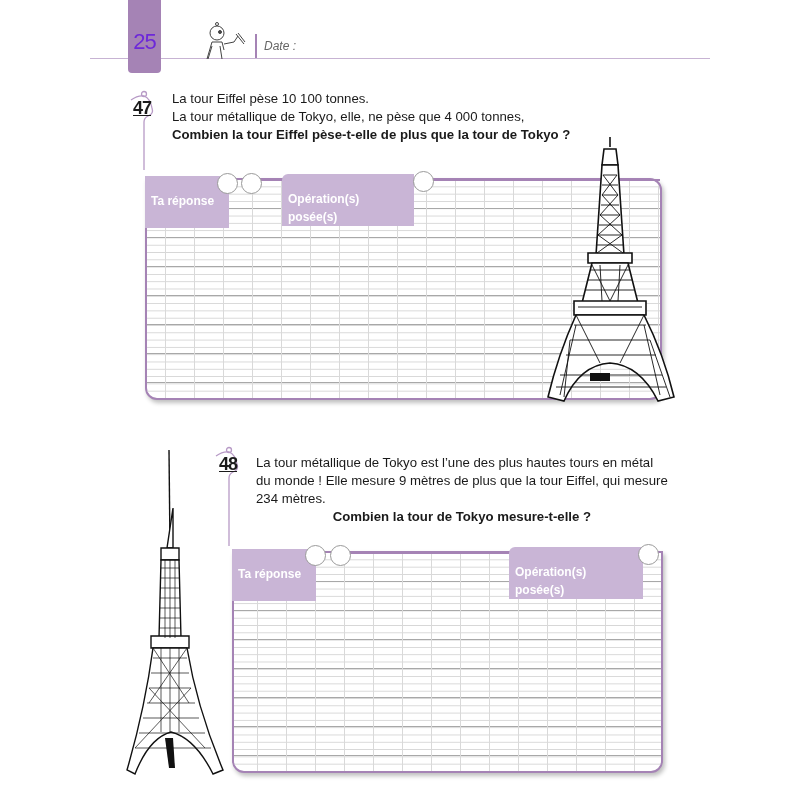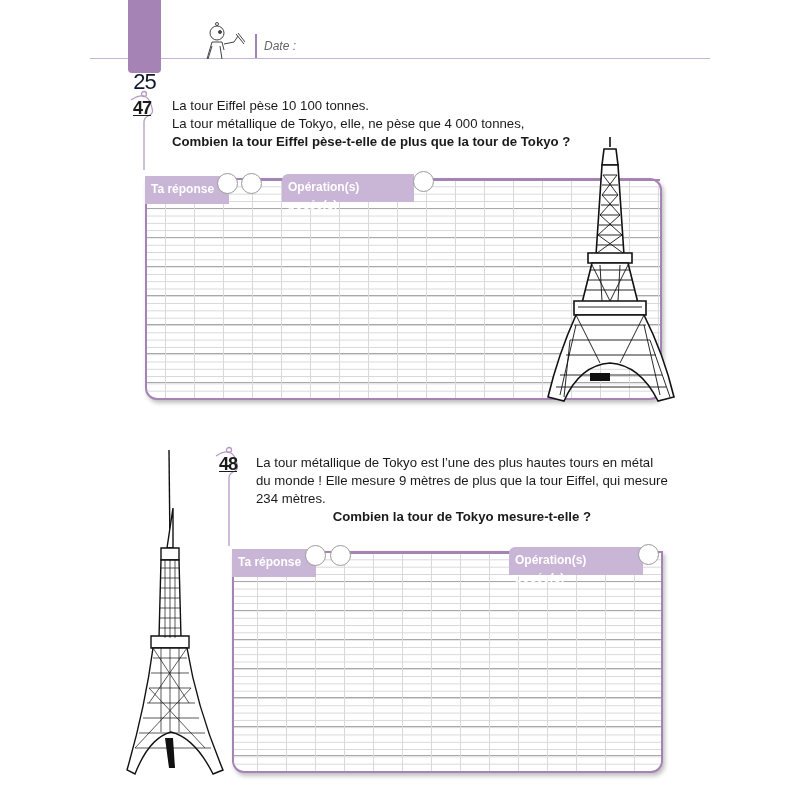--- a/index.html
+++ b/index.html
@@ -3,22 +3,22 @@
 <meta charset="utf-8">
 <style>
   html, body { margin:0; padding:0; background:#ffffff; }
   body { width:800px; height:800px; position:relative; overflow:hidden;
          font-family: "Liberation Sans", "DejaVu Sans", sans-serif; color:#1a1a1a; }
   .abs { position:absolute; }
 
   
   .page-tab { left:128px; top:0; width:33px; height:73px; background:#a583b5;
               border-radius:0 0 4px 4px; }
-  .page-num { left:128px; top:29px; width:33px; text-align:center; color:#0f172a;
-              font-size:22px; letter-spacing:-1px;margin-top:40px; }
+  .page-num { left:128px; top:29px; width:33px; text-align:center; color:#6d28d9;
+              font-size:22px; letter-spacing:-1px; }
   .header-rule { left:90px; top:58px; width:620px; height:1px; background:#c7b3d3; }
   .date-bar { left:255px; top:34px; width:2px; height:24px; background:#a583b5; }
   .date-label { left:264px; top:39px; font-size:12px; color:#666;font-style:italic; }
   .robot { left:198px; top:20px; width:52px; height:40px; }
 
   
   .qnum { font-weight:bold; font-size:18px; letter-spacing:-1px;text-decoration:underline; }
   .qtext { font-size:13.2px; line-height:18px; }
   .qtext .bold { font-weight:bold;text-align:center; }
 
@@ -26,21 +26,21 @@
   .box { position:absolute; border:2px solid #a583b5; border-radius:0 12px 12px 12px;
          box-shadow: 2px 3px 4px rgba(0,0,0,0.25);
          background-color:#fff; overflow:hidden; }
   .grid { position:absolute; left:0; top:0; right:0; bottom:0;
           background-image:
             linear-gradient(to right, transparent 28px, #d9d9d9 28px, #d9d9d9 29px, transparent 29px),
             linear-gradient(to bottom, transparent 28px, #a8a8a8 28px, #a8a8a8 29.5px, transparent 29.5px),
             linear-gradient(to bottom, transparent 6.3px, #d6d6d6 6.3px, #d6d6d6 7.3px, transparent 7.3px);
           background-size: 29px 100%, 100% 29px, 100% 7.3px; }
   .tab { position:absolute; height:20px; background:#c9b5d6; color:#fff;
-         font-weight:bold; font-size:12px; line-height:18px; padding:4px 6px;
+         font-weight:bold; font-size:12px; line-height:18px; padding:16px 6px;
          border-radius:0 0 0 0; }
   .circle { position:absolute; width:21px; height:21px; border-radius:50%;
             background:#fff; border:1.5px solid #9a9a9a; box-sizing:border-box; }
   .tab-rule { position:absolute; height:2px; background:#a583b5; }
 </style>
 </head>
 <body>
 
 <div class="abs header-rule"></div>
 <div class="abs page-tab"></div>
@@ -59,21 +59,21 @@
 <div class="abs date-bar"></div>
 <div class="abs date-label">Date :</div>
 
 <svg class="abs" style="left:128px;top:90px;width:30px;height:80px" viewBox="0 0 30 80">
   <g fill="none" stroke="#b79ac6" stroke-width="1.3">
     <circle cx="16" cy="4" r="2.5"></circle>
     <path d="M3 10 Q10 5 16 6 Q22 8 24 18 Q26 24 20 26 Q16 28 16 32 L16 80"></path>
   </g>
 </svg>
 <div class="abs qnum" style="left:133px;top:98px">47</div>
-<div class="abs qtext" style="left:172px;top:97px">
+<div class="abs qtext" style="left:172px;top:90px">
   <div>La tour Eiffel pèse 10 100 tonnes.</div>
   <div>La tour métallique de Tokyo, elle, ne pèse que 4 000 tonnes,</div>
   <div class="bold">Combien la tour Eiffel pèse-t-elle de plus que la tour de Tokyo ?</div>
 </div>
 
 <div class="box" style="left:145px;top:178px;width:513px;height:218px">
   <div class="grid" style="background-position: 19px 0, 0 0, 0 0;"></div>
 </div>
 <div class="tab-rule" style="left:260px;top:179px;width:400px"></div>
 <div class="tab" style="left:145px;top:176px;width:72px">Ta réponse</div>

